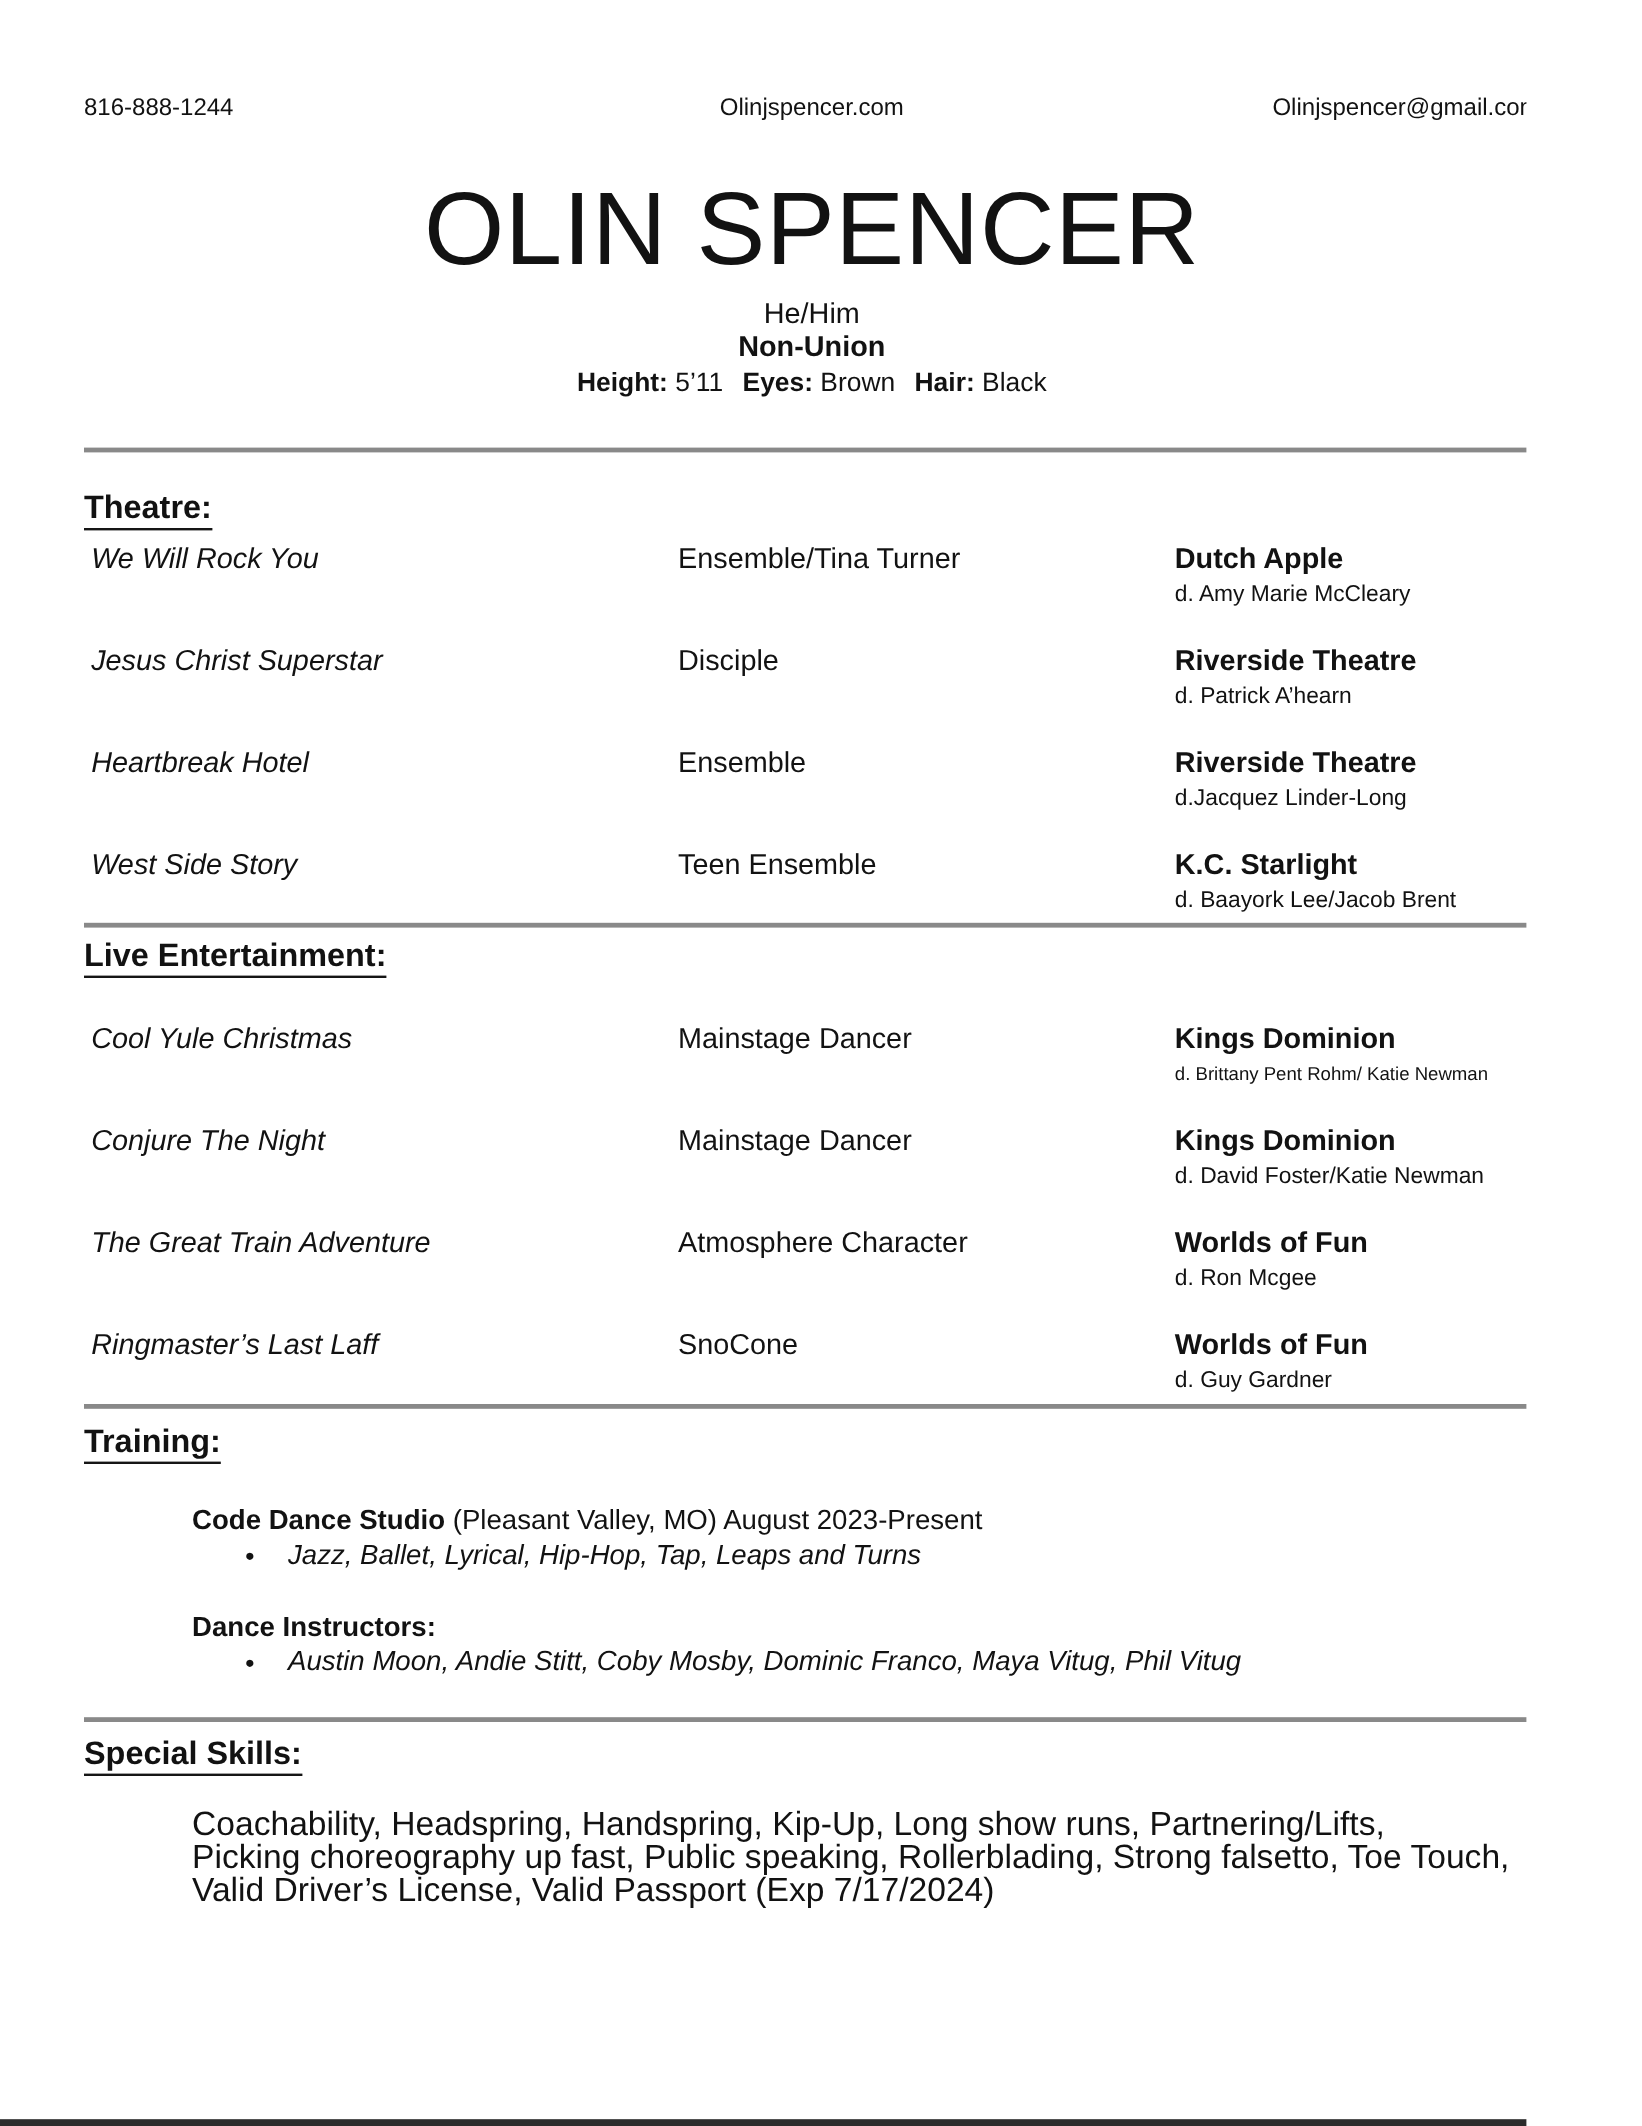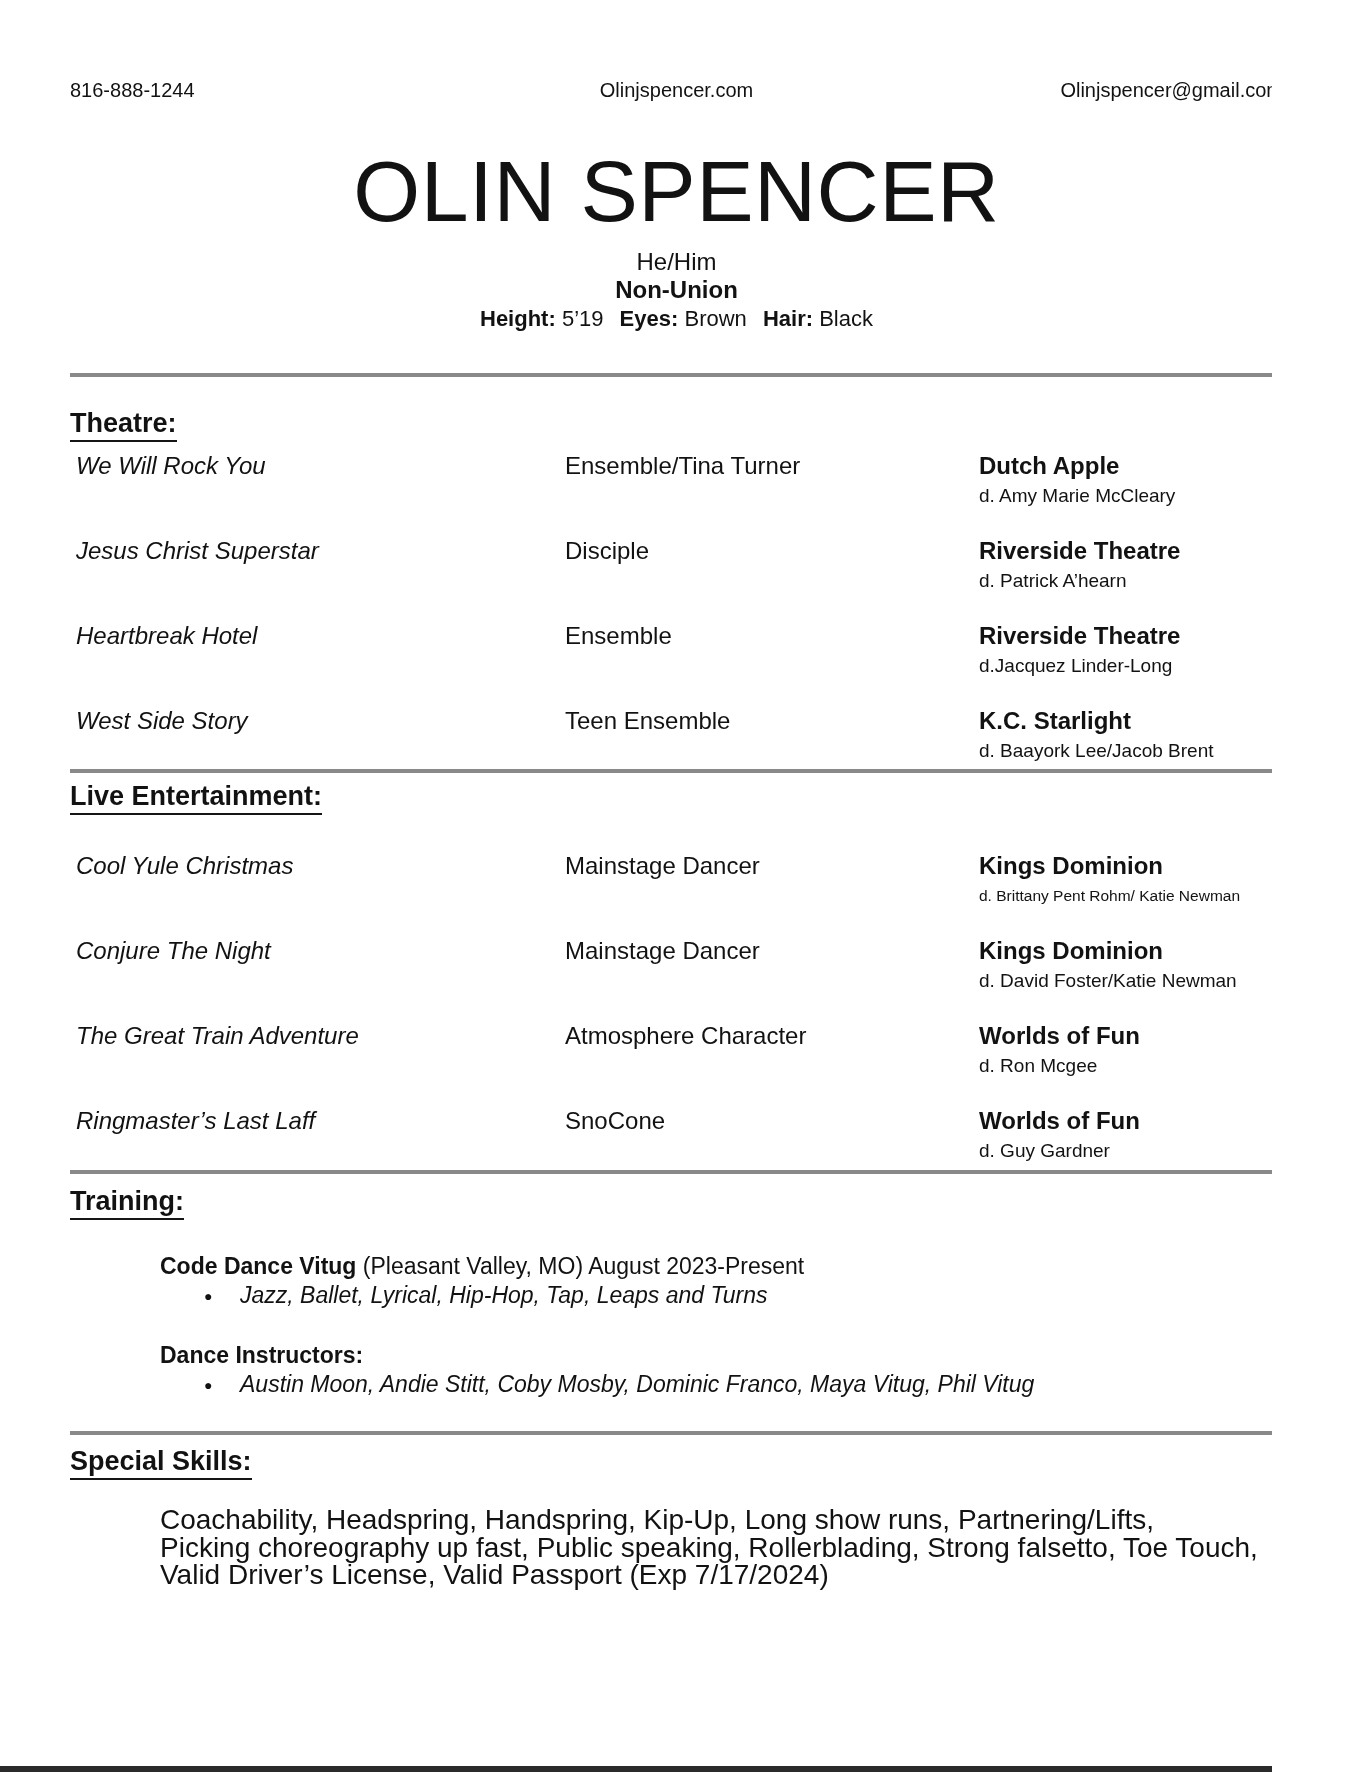--- a/index.html
+++ b/index.html
@@ -75,21 +75,21 @@
     <div class="c-right">Olinjspencer@gmail.com</div>
   </div>
 
   <div class="identity">
     <div class="big-name">OLIN SPENCER</div>
     <div class="pronouns">He/Him</div>
     <div class="union">Non-Union</div>
     <div class="stats">
       
     
-        <span class="stat"><b>Height:</b> <span>5’19</span></span>
+        <span class="stat"><b>Height:</b> <span>5’11</span></span>
       
         <span class="stat"><b>Eyes:</b> <span>Brown</span></span>
       
         <span class="stat"><b>Hair:</b> <span>Black</span></span>
       </div>
   </div>
 
   <div class="divider divider-1"></div>
   <div class="divider divider-2"></div>
   <div class="divider divider-3"></div>
@@ -172,21 +172,21 @@
           <div class="c-name">Worlds of Fun</div>
           <div class="c-dir">d. Guy Gardner</div>
         </div>
       </div>
     </div>
 
   <div class="section-heading h-training"><span>Training:</span></div>
   <div class="training-block">
 
       <div class="t-entry">
-        <div class="t-title"><b>Code Dance Vitug</b><span> (Pleasant Valley, MO) August 2023-Present</span></div>
+        <div class="t-title"><b>Code Dance Studio</b><span> (Pleasant Valley, MO) August 2023-Present</span></div>
         <div class="t-bullet">Jazz, Ballet, Lyrical, Hip-Hop, Tap, Leaps and Turns</div>
       </div>
 
       <div class="t-entry">
         <div class="t-title"><b>Dance Instructors:</b><span></span></div>
         <div class="t-bullet">Austin Moon, Andie Stitt, Coby Mosby, Dominic Franco, Maya Vitug, Phil Vitug</div>
       </div>
     </div>
 
   <div class="section-heading h-skills"><span>Special Skills:</span></div>

